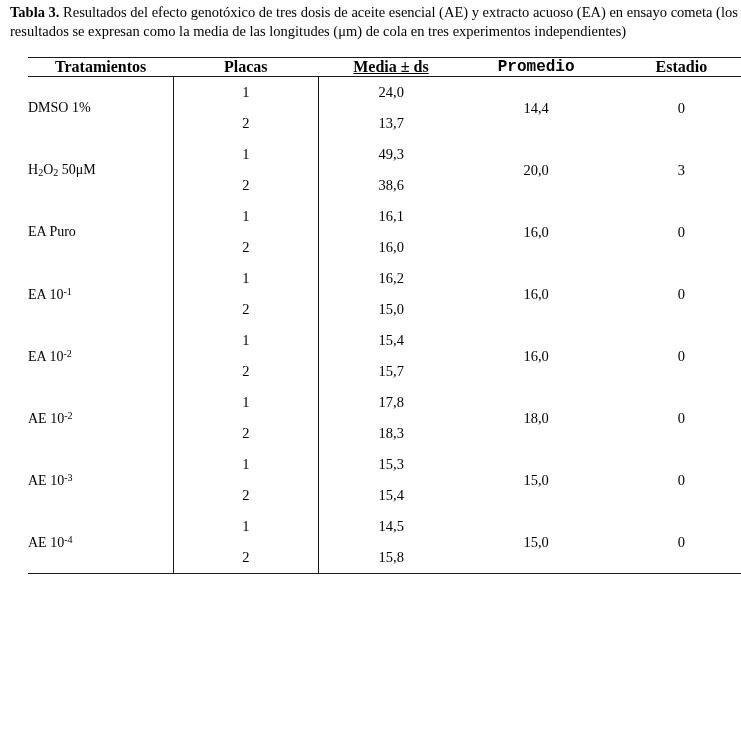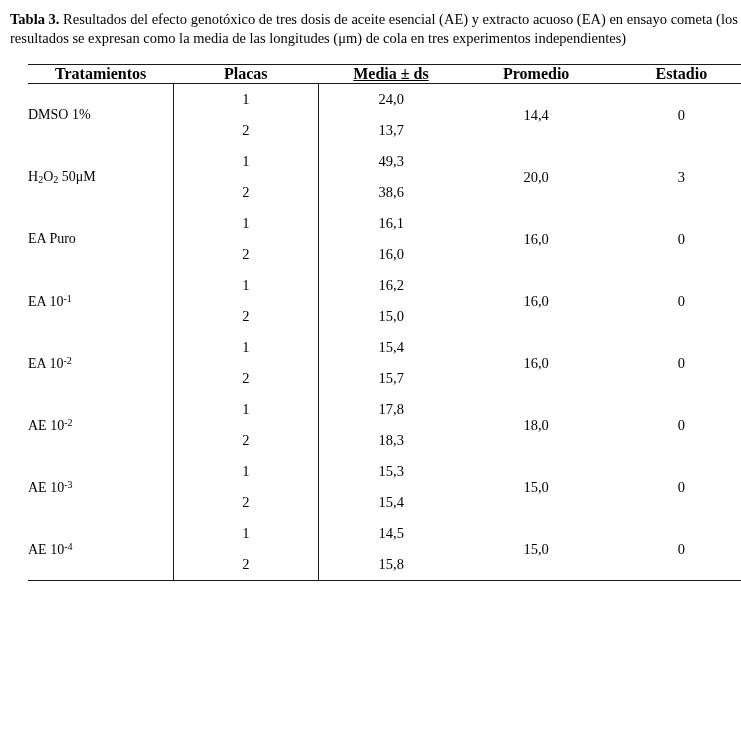--- a/index.html
+++ b/index.html
@@ -11,21 +11,21 @@
     width: 741px;
     height: 732px;
     font-family: "Liberation Serif", "DejaVu Serif", serif;
     color: #000000;
     -webkit-font-smoothing: antialiased;
   }
   .page {
     width: 675px;
     height: 732px;
     box-sizing: border-box;
-    padding: 10px 8px 0 8px;
+    padding: 3px 8px 0 8px;
     position: relative;
   }
   .caption {
     font-size: 14.5px;
     line-height: 1.32;
     text-align: left;
     margin: 0 0 16px 2px;
     width: 728px;
   }
   .caption b { font-weight: bold; }
@@ -55,21 +55,21 @@
   }
   .rule-bottom td {
     border-top: 1.6px solid #1a1a1a;
     height: 0;
     font-size: 0;
     line-height: 0;
   }
   th.c-trat { width: 190px; }
   th.c-plac { width: 120px; }
   th.c-media { width: 160px; text-decoration: underline; }
-  th.c-prom  { width: 140px; }
+  th.c-prom  { width: 140px; font-family: Liberation Mono, monospace; }
   th.c-est   { width: 116px; }
 
   tbody td {
     font-size: 14.5px;
   }
   td.trat {
     text-align: left;
     padding-left: 8px;
     font-size: 14px;
   }

